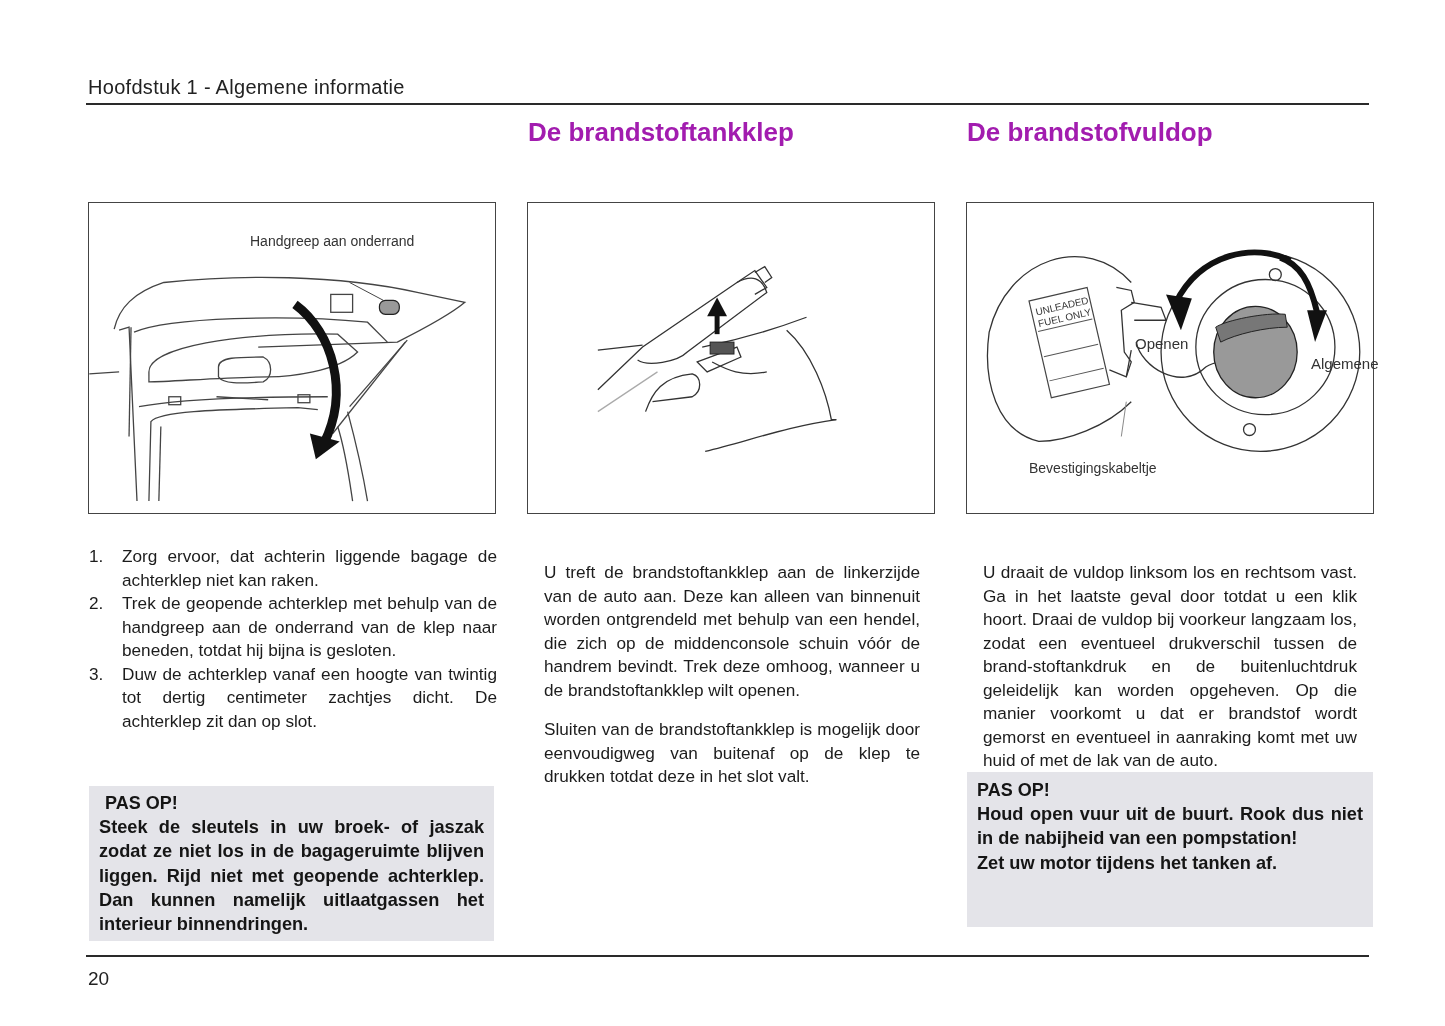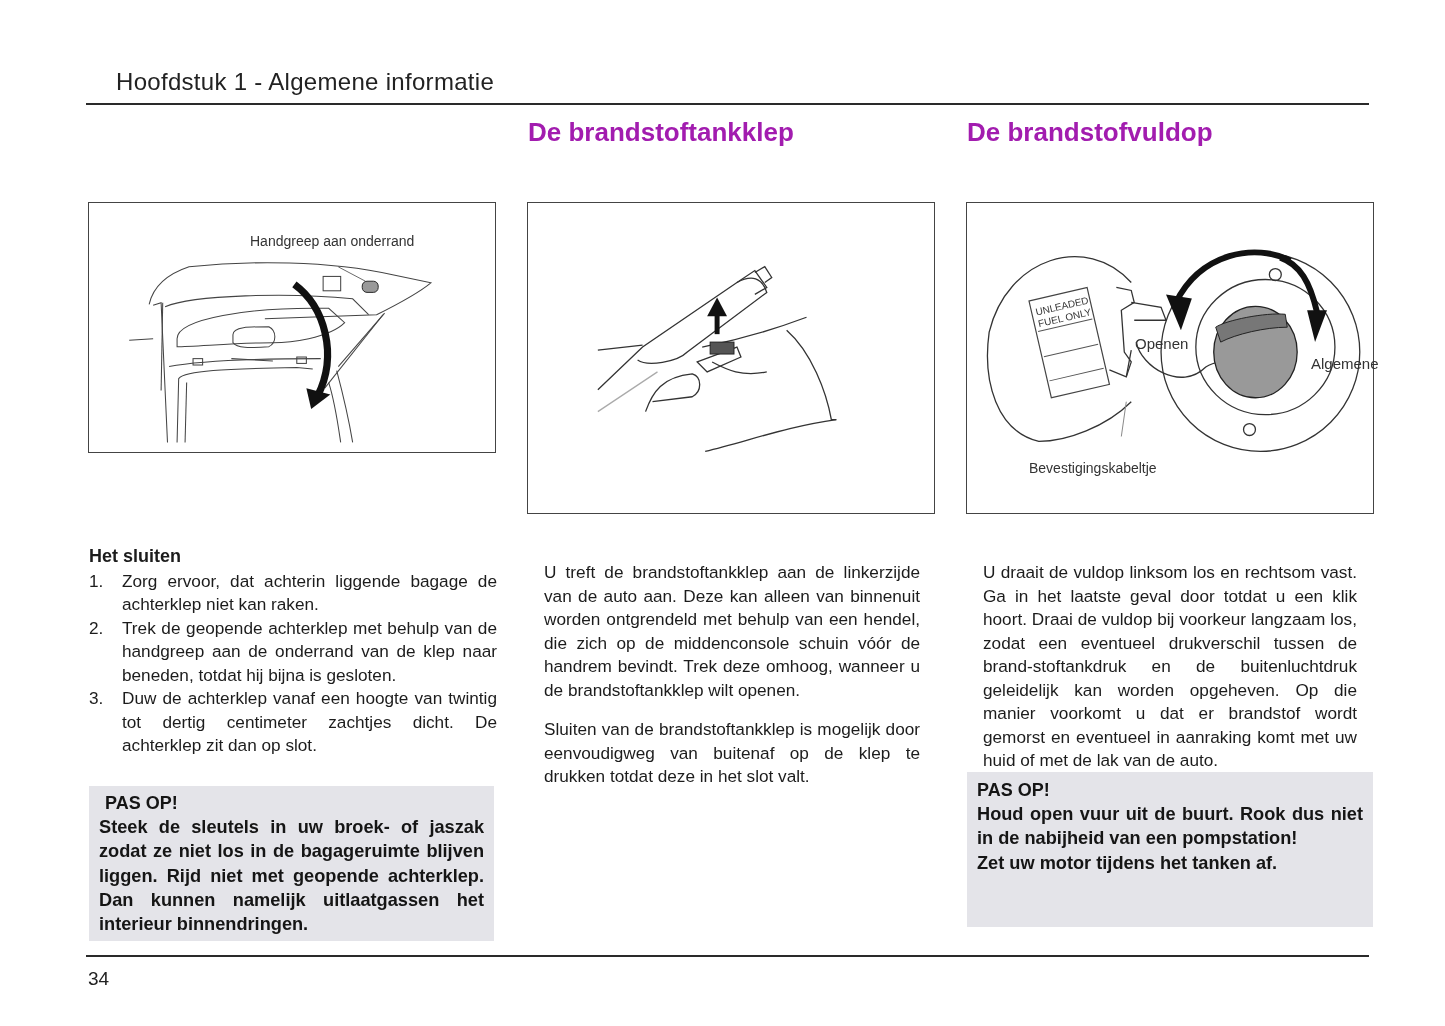--- a/index.html
+++ b/index.html
@@ -1,24 +1,24 @@
 <!DOCTYPE html>
 <html><head>
 <meta charset="utf-8">
 <style>
   html, body { margin: 0; padding: 0; background: #ffffff; }
   body { width: 1445px; height: 1026px; position: relative; overflow: hidden; color: #1a1a1a; font-family: "Liberation Sans", sans-serif; }
   .abs { position: absolute; }
-  .chapter { left: 88px; top: 68px; font-size: 24px; color: #222; letter-spacing: 0.3px; margin-left: 28px; }
+  .chapter { left: 88px; top: 76px; font-size: 20px; color: #222; letter-spacing: 0.3px; }
   .rule-top { left: 86px; top: 103px; width: 1283px; height: 2px; background: #2a2a2a; }
   .section-title { font-size: 26px; font-weight: bold; color: #a21caf; }
   .title-mid { left: 528px; top: 117px; }
   .title-right { left: 967px; top: 117px; }
   .figure { border: 1.5px solid #444; background: #fff; box-sizing: border-box; }
-  .fig1 { left: 88px; top: 202px; width: 408px; height: 251px; }
+  .fig1 { left: 88px; top: 202px; width: 408px; height: 312px; }
   .fig2 { left: 527px; top: 202px; width: 408px; height: 312px; }
   .fig3 { left: 966px; top: 202px; width: 408px; height: 312px; }
   .figure svg { position: absolute; left: 0; top: 0; width: 100%; height: 100%; }
   .fig-label { position: absolute; font-size: 14px; color: #333; white-space: nowrap; }
   .col { font-size: 17.2px; line-height: 23.5px; color: #1c1c1c; }
   .col-left { left: 89px; top: 545px; width: 408px; }
   .col-mid { left: 528px; top: 545px; width: 408px; text-align: justify; }
   .col-right { left: 967px; top: 545px; width: 406px; text-align: justify; }
   .subhead { font-weight: bold; font-size: 18px; margin: 0 0 1px 0; }
   ol.steps { list-style: none; margin: 0; padding: 0; }
@@ -122,21 +122,20 @@
     <path d="M315 55 C335 62 345 80 352 110" stroke="#111" stroke-width="6" fill="none"></path>
     <path d="M342 108 L350 140 L362 108 Z" fill="#111"></path>
     <path d="M155 235 L160 200" stroke="#888" stroke-width="1" fill="none"></path>
   </svg>
   <span class="fig-label" style="left:162px; top:132px; font-size:15px;margin-left:6px;">Openen</span>
   <span class="fig-label" style="left:344px; top:152px; font-size:15px;">Algemene</span>
   <span class="fig-label" style="left:62px; top:257px;">Bevestigingskabeltje</span>
 </div>
 
 <div class="abs col col-left">
-  <div class="subhead">Het sluiten</div>
   <ol class="steps">
     <li><span class="num">1.</span><span>Zorg ervoor, dat achterin liggende bagage de achterklep niet kan raken.</span></li>
     <li><span class="num">2.</span><span>Trek de geopende achterklep met behulp van de handgreep aan de onderrand van de klep naar beneden, totdat hij bijna is gesloten.</span></li>
     <li><span class="num">3.</span><span>Duw de achterklep vanaf een hoogte van twintig tot dertig centimeter zachtjes dicht. De achterklep zit dan op slot.</span></li>
   </ol>
 </div>
 
 <div class="abs warn warn-left">
   <div class="warn-title">PAS OP!</div>
   <div class="warn-body">Steek de sleutels in uw broek- of jaszak zodat ze niet los in de bagageruimte blijven liggen. Rijd niet met geopende achterklep. Dan kunnen namelijk uitlaatgassen het interieur binnendringen.</div>
@@ -151,13 +150,13 @@
   <p>U draait de vuldop linksom los en rechtsom vast. Ga in het laatste geval door totdat u een klik hoort. Draai de vuldop bij voorkeur langzaam los, zodat een eventueel drukverschil tussen de brand-stoftankdruk en de buitenluchtdruk geleidelijk kan worden opgeheven. Op die manier voorkomt u dat er brandstof wordt gemorst en eventueel in aanraking komt met uw huid of met de lak van de auto.</p>
 </div>
 
 <div class="abs warn warn-right">
   <div class="warn-title">PAS OP!</div>
   <div class="warn-body">Houd open vuur uit de buurt. Rook dus niet in de nabijheid van een pompstation!</div>
   <div class="warn-body">Zet uw motor tijdens het tanken af.</div>
 </div>
 
 <div class="abs rule-bottom"></div>
-<div class="abs page-num">34</div>
+<div class="abs page-num">20</div>
 
 </body></html>

